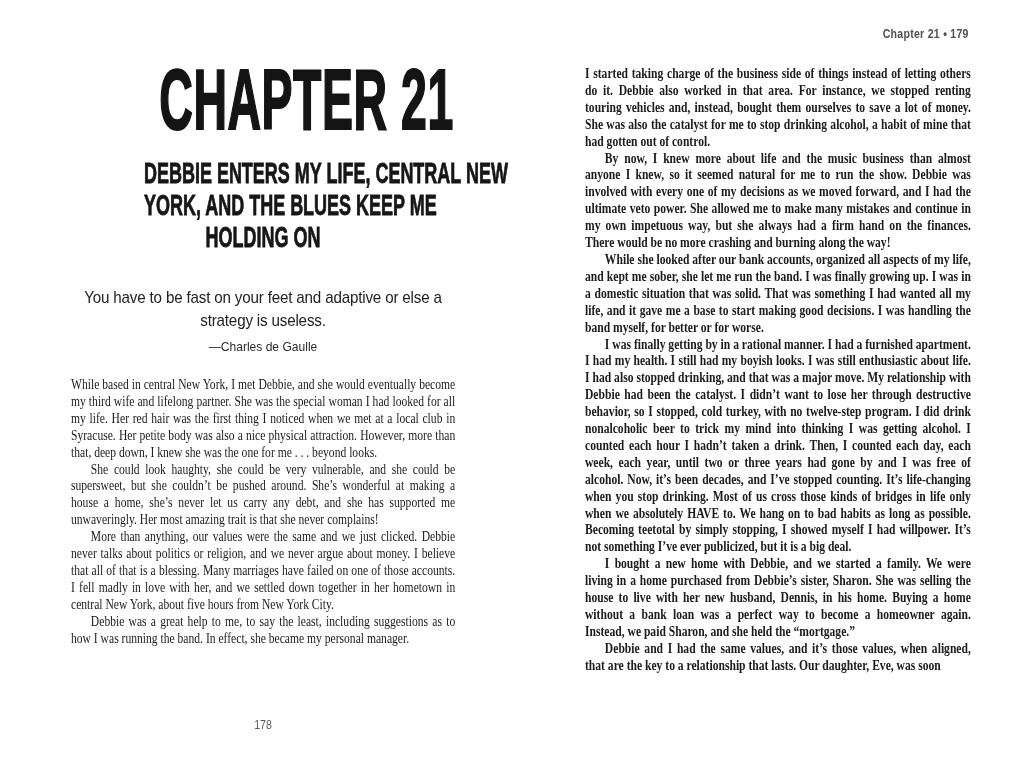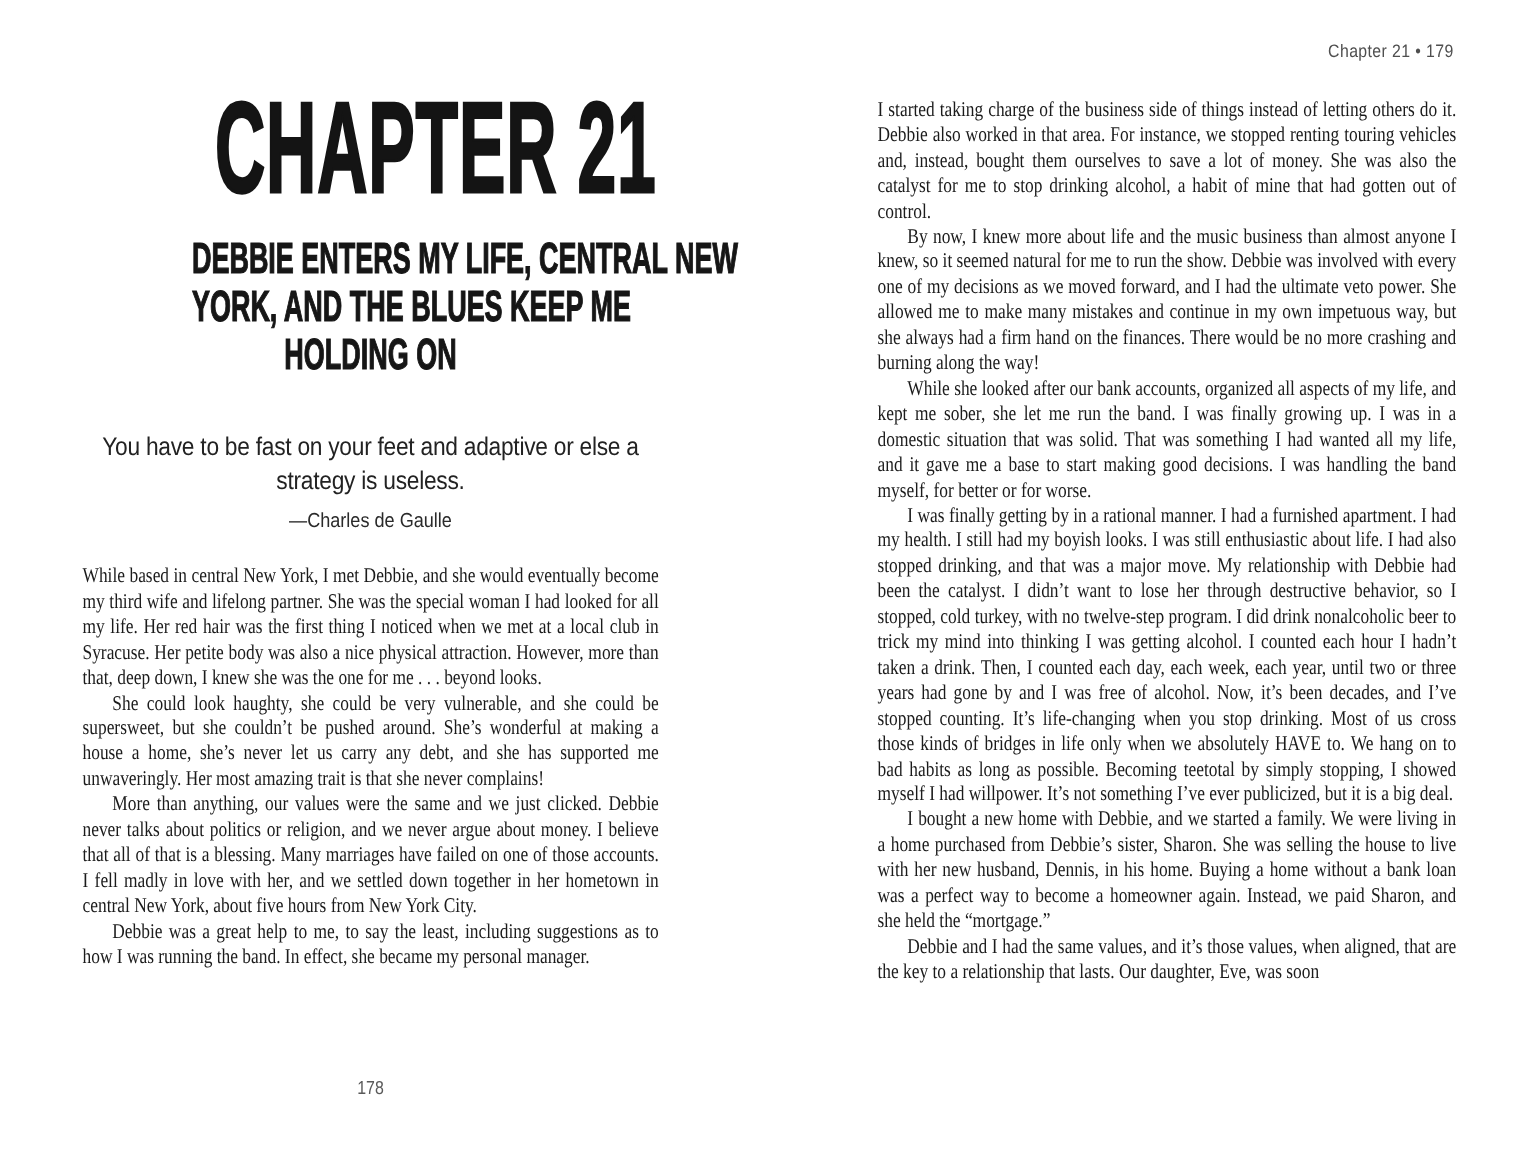--- a/index.html
+++ b/index.html
@@ -10,22 +10,22 @@
   }
   .spread {
     position: relative;
     width: 1024px;
     height: 768px;
     background: #ffffff;
     overflow: hidden;
     color: #1e1e1e;
   }
   .page { position: absolute; top: 0; height: 768px; }
-  .page.left  { left: 55px;  width: 384px; }
-  .page.right { left: 585px; width: 386px; }
+  .page.left  { left: 71px;  width: 384px; }
+  .page.right { left: 585px; width: 386px; font-weight: bold; }
 
   
   .chapter-title {
     position: absolute;
     top: 56px;
     left: 0;
     width: 100%;
     margin: 0;
     text-align: center;
     font-family: "Liberation Sans", sans-serif;

